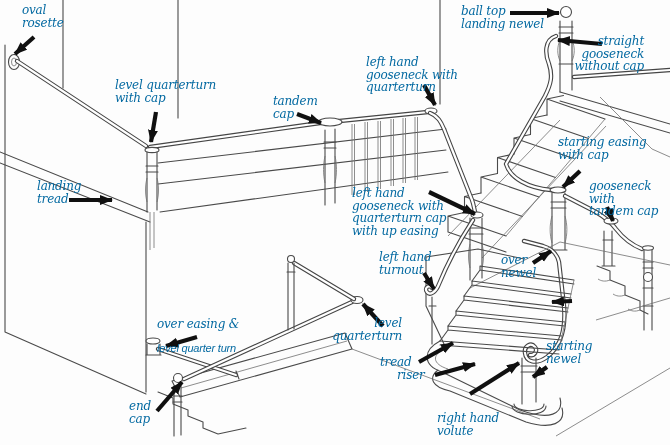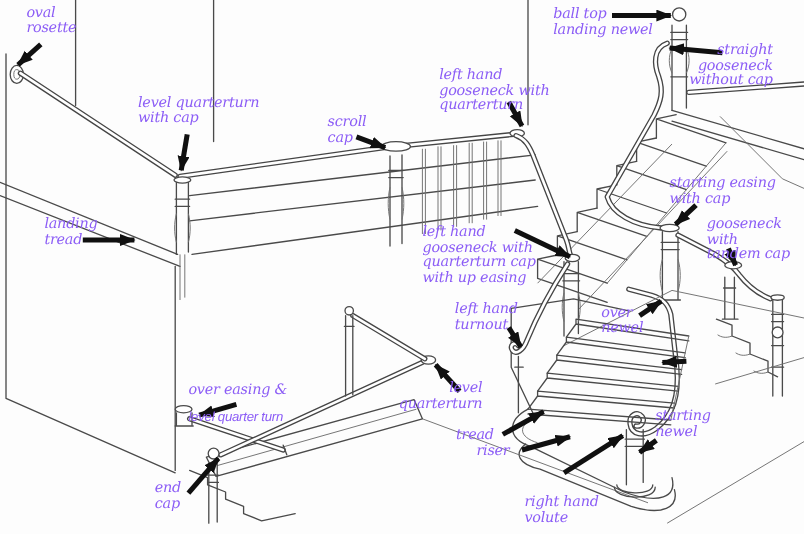--- a/index.html
+++ b/index.html
@@ -1,19 +1,19 @@
 <!DOCTYPE html>
 <html><head>
 <meta charset="utf-8">
 <style>
   html,body{margin:0;padding:0;background:#ffffff;}
   .stage{position:relative;width:670px;height:445px;background:#fdfdfd;overflow:hidden;
          font-family:"DejaVu Serif","Liberation Serif",serif;}
   .stage svg{position:absolute;left:0;top:0;}
-  .lbl{position:absolute;font-style:italic;font-size:12px;line-height:1.05;color:#8b5cf6;
+  .lbl{position:absolute;font-style:italic;font-size:12px;line-height:1.05;color:#0369a1;
        white-space:pre-line;letter-spacing:-0.2px;}
   .lbl.r{text-align:right;}
   .sans{font-family:"Liberation Sans","DejaVu Sans",sans-serif;font-size:11px;}
   .ln{stroke:#4a4a4a;stroke-width:1.1;fill:none;stroke-linecap:round;stroke-linejoin:round;}
   .thin{stroke:#707070;stroke-width:0.8;fill:none;}
   .rA{stroke:#454545;stroke-width:4.4;fill:none;stroke-linecap:round;stroke-linejoin:round;}
   .rB{stroke:#ffffff;stroke-width:2.2;fill:none;stroke-linecap:round;stroke-linejoin:round;}
   .arr{stroke:#101010;stroke-width:4.2;fill:none;stroke-linecap:butt;}
   .cap{fill:#ffffff;stroke:#4a4a4a;stroke-width:1.1;}
 </style>
@@ -180,39 +180,39 @@
     <line class="arr" x1="572" y1="301" x2="552" y2="302" marker-end="url(#ah)"></line>
     <line class="arr" x1="197" y1="337" x2="166" y2="346" marker-end="url(#ah)"></line>
     <line class="arr" x1="157" y1="411" x2="182" y2="382" marker-end="url(#ah)"></line>
   </g>
 </svg>
 
   <div class="lbl" style="left:22px;top:4px;">oval
 rosette</div>
   <div class="lbl" style="left:115px;top:79px;">level quarterturn
 with cap</div>
-  <div class="lbl" style="left:273px;top:95px;">scroll
+  <div class="lbl" style="left:273px;top:95px;">tandem
 cap</div>
   <div class="lbl" style="left:366px;top:56px;">left hand
 gooseneck with
 quarterturn</div>
   <div class="lbl" style="left:461px;top:5px;">ball top
 landing newel</div>
   <div class="lbl r" style="left:564px;top:35px;width:80px;">straight
 gooseneck
 without cap</div>
   <div class="lbl" style="left:37px;top:180px;">landing
 tread</div>
   <div class="lbl" style="left:352px;top:187px;">left hand
 gooseneck with
 quarterturn cap
 with up easing</div>
   <div class="lbl" style="left:379px;top:251px;">left hand
 turnout</div>
-  <div class="lbl" style="left:558px;top:146px;">starting easing
+  <div class="lbl" style="left:558px;top:136px;">starting easing
 with cap</div>
   <div class="lbl" style="left:589px;top:180px;">gooseneck with
 tandem cap</div>
   <div class="lbl" style="left:501px;top:254px;">over
 newel</div>
   <div class="lbl r" style="left:332px;top:317px;width:70px;">level
 quarterturn</div>
   <div class="lbl" style="left:380px;top:356px;">tread</div>
   <div class="lbl" style="left:397px;top:369px;">riser</div>
   <div class="lbl" style="left:437px;top:412px;">right hand

